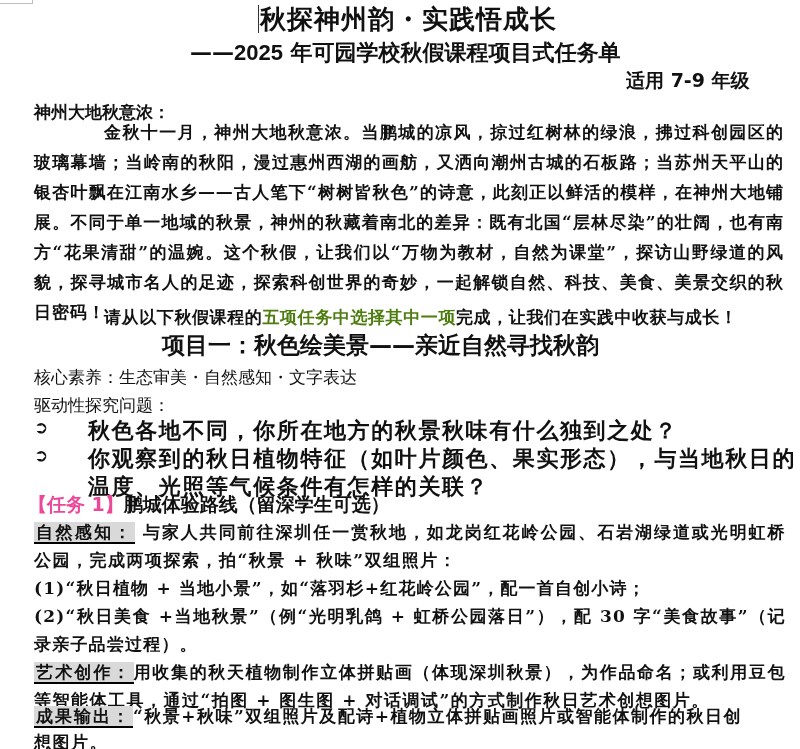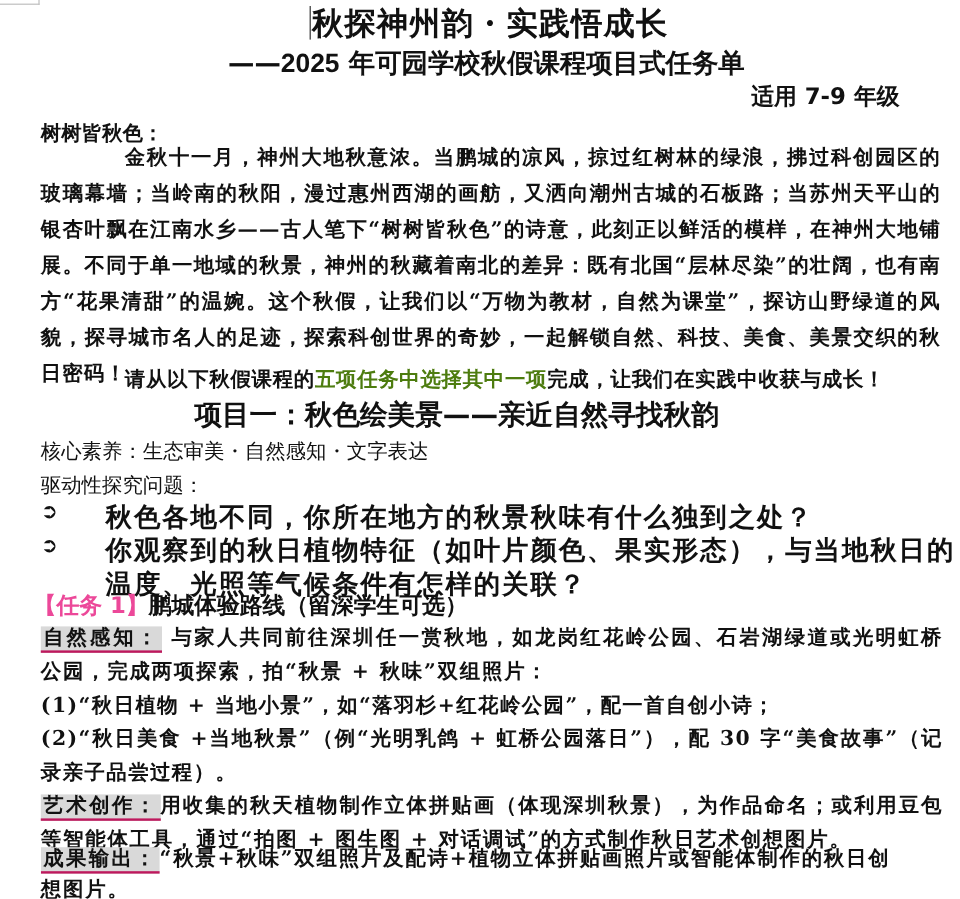--- a/index.html
+++ b/index.html
@@ -62,21 +62,21 @@
     font-size: 22px; line-height: 28px; font-weight: bold; letter-spacing: 1.6px;
     font-family: Liberation Sans, sans-serif;
   }
   .task-title {
     position: absolute; left: 28px; top: 492px;
     font-size: 19px; font-weight: bold; white-space: nowrap;
     font-family: "DejaVu Sans", "Liberation Sans", sans-serif;
   }
   .task-tag { color: #ec4899; }
   .section-label {
-    background: #d9d9d9; border-bottom: 2px solid #be185d;
+    background: #d9d9d9; border-bottom: 2px solid #000000;
     padding: 0 2px; letter-spacing: 2px;
   }
   .para {
     position: absolute; left: 34px; width: 752px;
     font-size: 17px; line-height: 28px; font-weight: bold; letter-spacing: 1.5px;
     font-family: "DejaVu Serif", serif; text-align: justify;
   }
 </style>
 </head>
 <body>
@@ -90,21 +90,21 @@
   </div>
 
   <div class="subtitle">
     <span>——</span><span class="yr">2025</span><span> 年可园学校秋假课程项目式任务单</span>
   </div>
 
   <div class="grade">
     <span>适用 </span><span class="yr">7-9</span><span> 年级</span>
   </div>
 
-  <div class="body-text greeting">树树皆秋色：</div>
+  <div class="body-text greeting">神州大地秋意浓：</div>
 
   <div class="body-text intro">金秋十一月，神州大地秋意浓。当鹏城的凉风，掠过红树林的绿浪，拂过科创园区的玻璃幕墙；当岭南的秋阳，漫过惠州西湖的画舫，又洒向潮州古城的石板路；当苏州天平山的银杏叶飘在江南水乡——古人笔下“树树皆秋色”的诗意，此刻正以鲜活的模样，在神州大地铺展。不同于单一地域的秋景，神州的秋藏着南北的差异：既有北国“层林尽染”的壮阔，也有南方“花果清甜”的温婉。这个秋假，让我们以“万物为教材，自然为课堂”，探访山野绿道的风貌，探寻城市名人的足迹，探索科创世界的奇妙，一起解锁自然、科技、美食、美景交织的秋日密码！</div>
 
   <div class="body-text instruction">
     <span>请从以下秋假课程的</span><span class="red">五项任务中选择其中一项</span><span>完成，让我们在实践中收获与成长！</span>
   </div>
 
   <div class="project-title">项目一：秋色绘美景——亲近自然寻找秋韵</div>
 
   <div class="line sans" style="top:363px; font-size:17px;">核心素养：生态审美・自然感知・文字表达</div>

